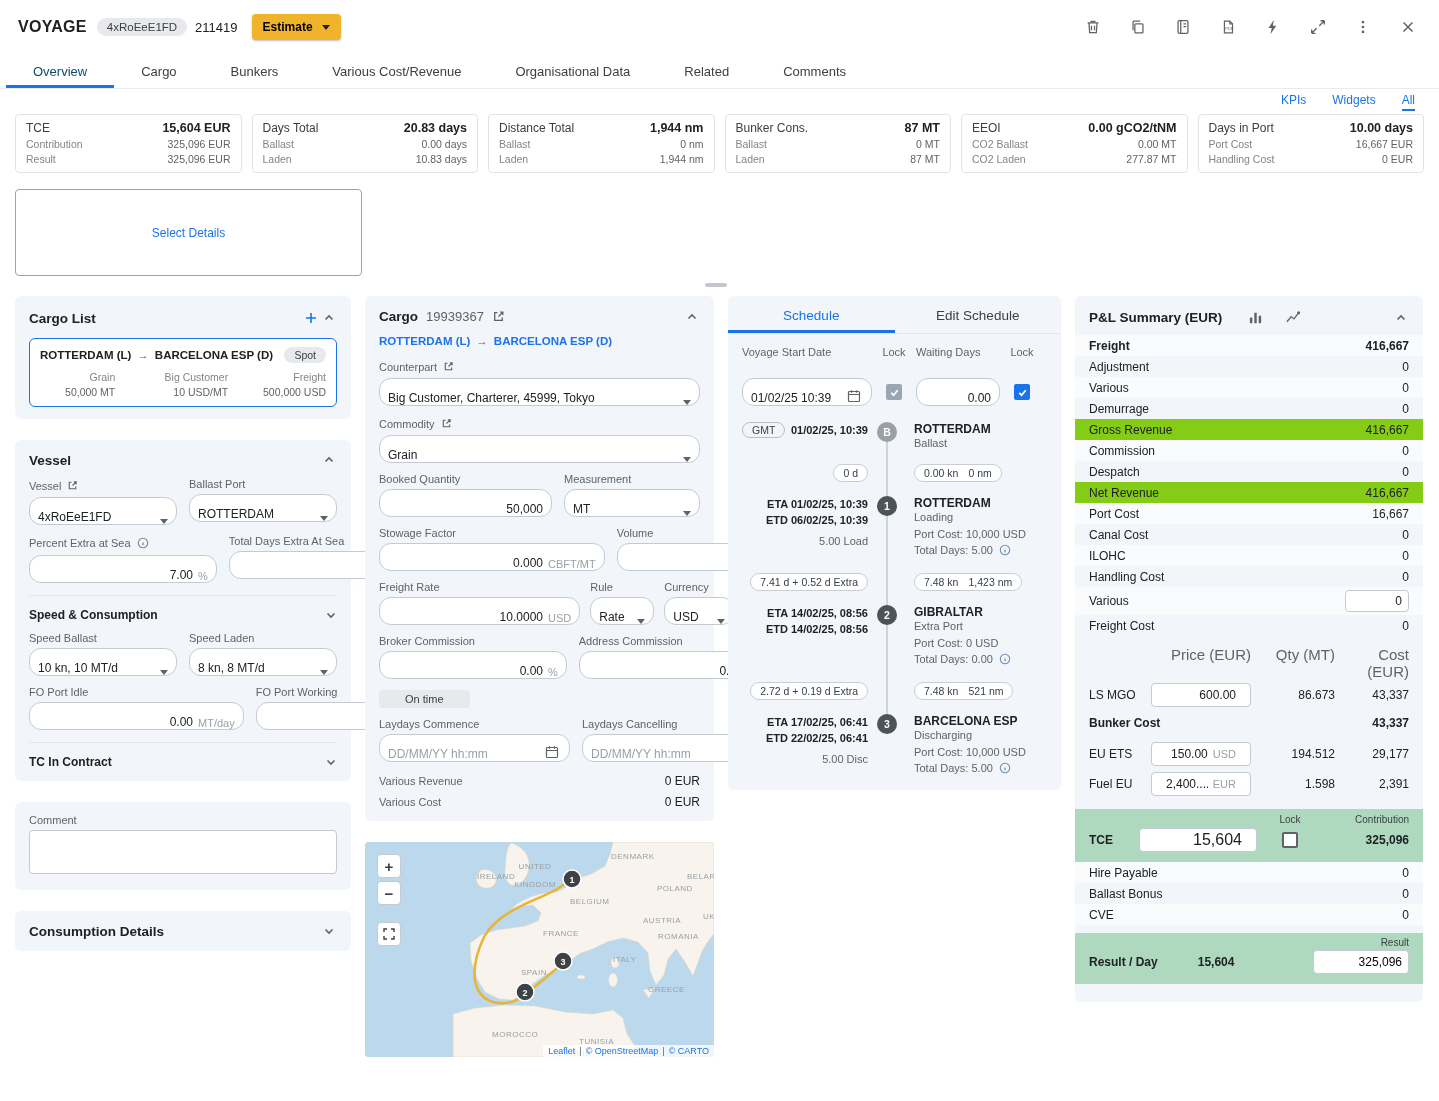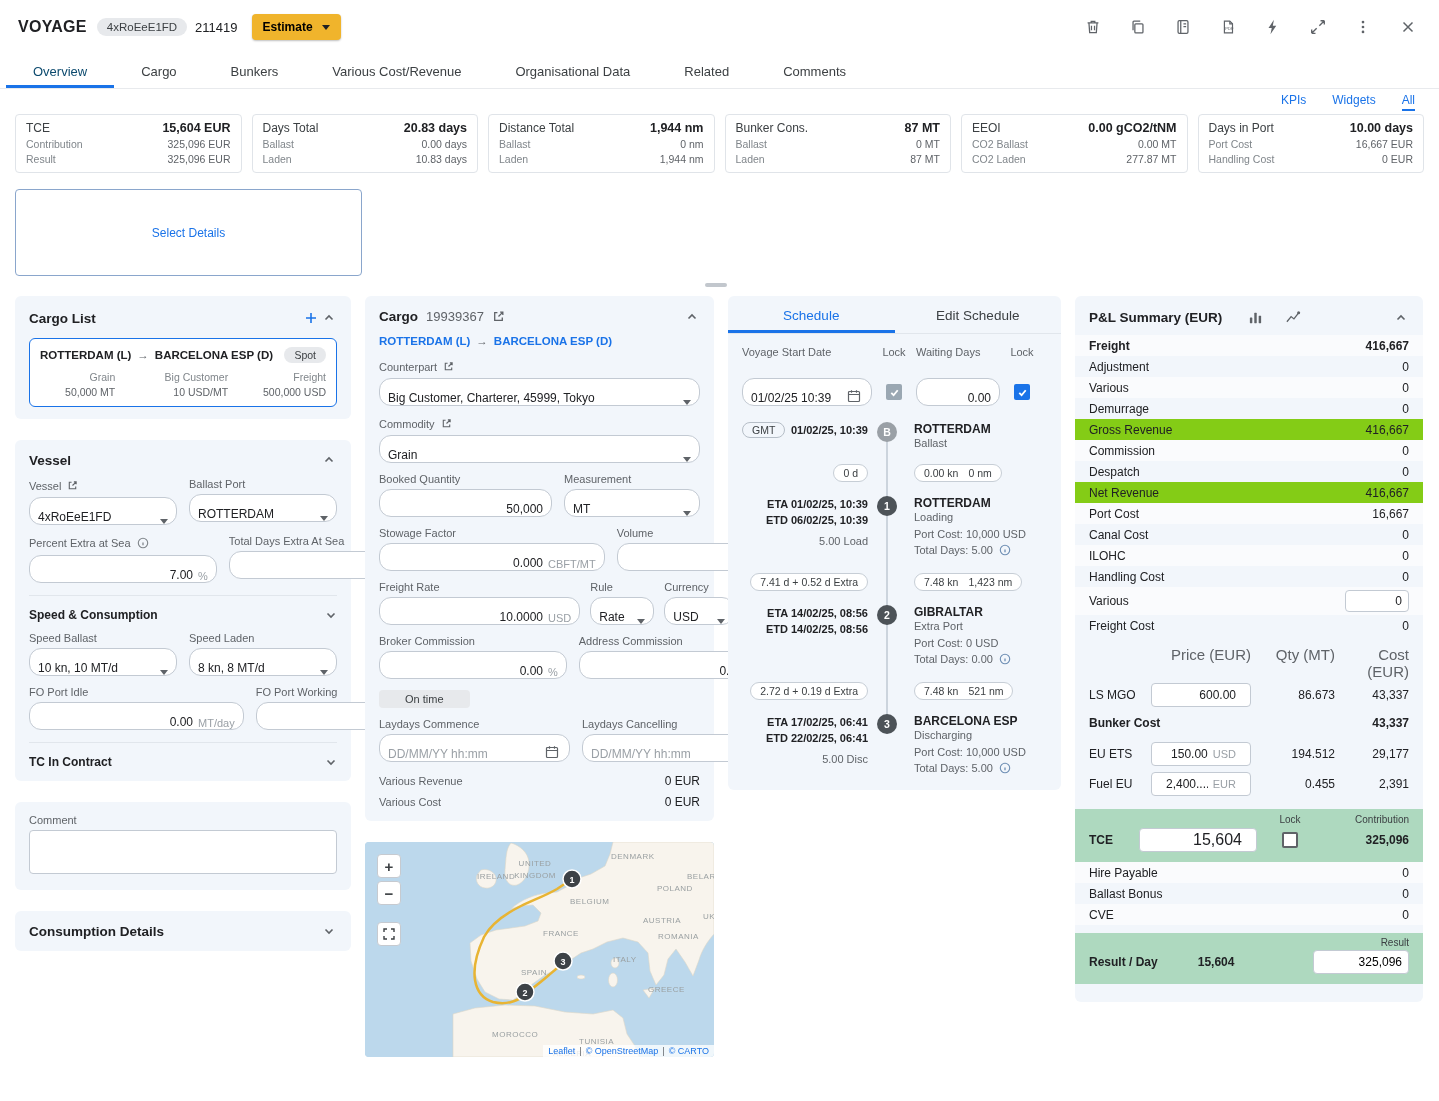--- a/index.html
+++ b/index.html
@@ -72,21 +72,21 @@
 .ontime{display:inline-block;background:#e7e9ec;border-radius:4px;padding:3px 26px;font-size:11px;color:#3c4043;margin:0 0 10px}
 .vrow{display:flex;justify-content:space-between;align-items:center;margin-top:7px}
 .vrow .vl{font-size:11px;color:#5f6368}
 .vrow .vv{font-size:12px}
 
 .map{position:relative;width:349px;height:215px;border-radius:4px;overflow:hidden;background:#bcd8ec;cursor:grab}
 .map-ctrls{position:absolute;left:12px;top:12px;display:flex;flex-direction:column;z-index:5}
 .zbtn{width:24px;height:24px;background:#fff;border:1px solid #c6cad0;border-radius:4px;font-size:15px;font-weight:700;color:#3c4043;cursor:pointer;margin-bottom:3px;display:flex;align-items:center;justify-content:center;font-family:inherit;padding:0}
 .zbtn.fs{margin-top:14px}
 .mlabel{position:absolute;font-size:8px;letter-spacing:.5px;color:#9aa0a2;z-index:3;white-space:nowrap;pointer-events:none}
-.mlabel.wrap{white-space:normal;line-height:12px;text-align:center}
+.mlabel.wrap{white-space:normal;line-height:18px;text-align:center}
 .map-attrib{position:absolute;right:0;bottom:0;background:rgba(255,255,255,.78);font-size:9px;padding:1px 5px;z-index:5;display:flex;gap:4px;align-items:center}
 .alink{color:#1a73e8;cursor:pointer}
 .asep{color:#5f6368}
 
 .sched{padding:0 0 14px}
 .sched-tabs{display:flex;border-bottom:1px solid #e1e6ec}
 .stab{flex:1;text-align:center;padding:12px 0 10px;font-size:13.5px;color:#3c4043;cursor:pointer}
 .stab.active{color:#1a73e8;box-shadow:inset 0 -3px 0 #1a73e8}
 .sched-form{display:grid;grid-template-columns:130px 32px 84px 32px;column-gap:6px;padding:12px 14px 0}
 .sf-label{font-size:11px;color:#5f6368;margin-bottom:20px}
@@ -1023,21 +1023,21 @@
             </span>
           <span class="cell">194.512</span>
           <span class="cell">29,177</span>
         </div>
         <div class="bk-row">
           <span>Fuel EU</span>
           <span class="bk-inp">
               <input value="2,400...." style="">
               <span class="suffix">EUR</span>
             </span>
-          <span class="cell">0.455</span>
+          <span class="cell">1.598</span>
           <span class="cell">2,391</span>
         </div>
 
         <div class="tce-block">
           <span></span>
             <span></span>
           <span class="mini-lbl tc-c">Lock</span>
           <span class="mini-lbl tc-r">Contribution</span>
           <span class="pl-b" style="font-size:12px">TCE</span>
           <span class="bk-inp">

